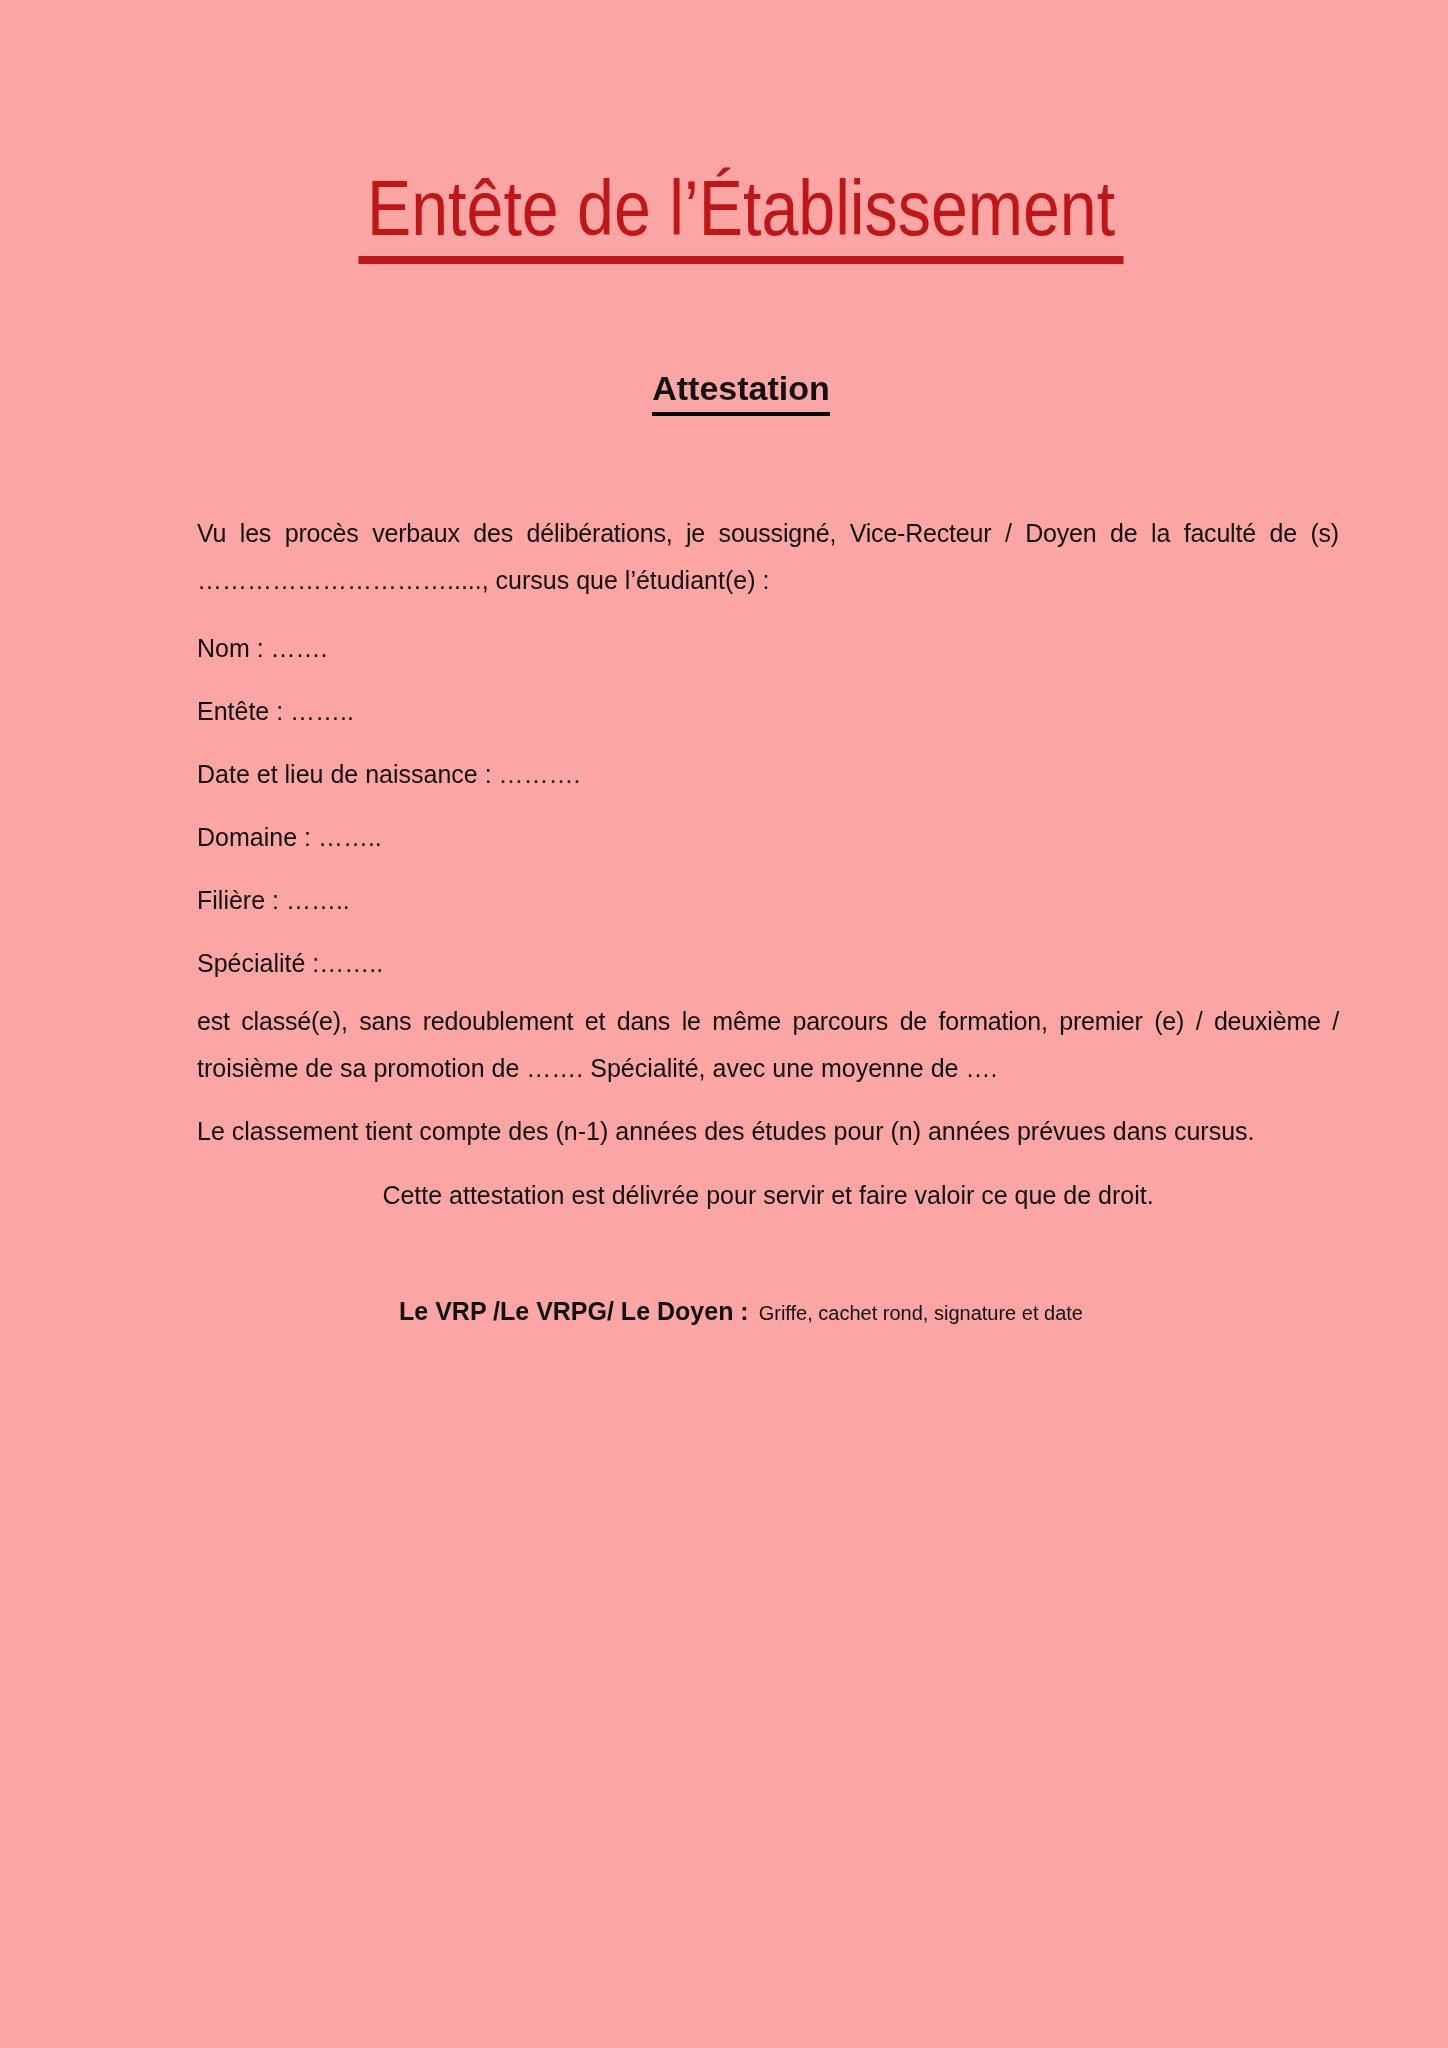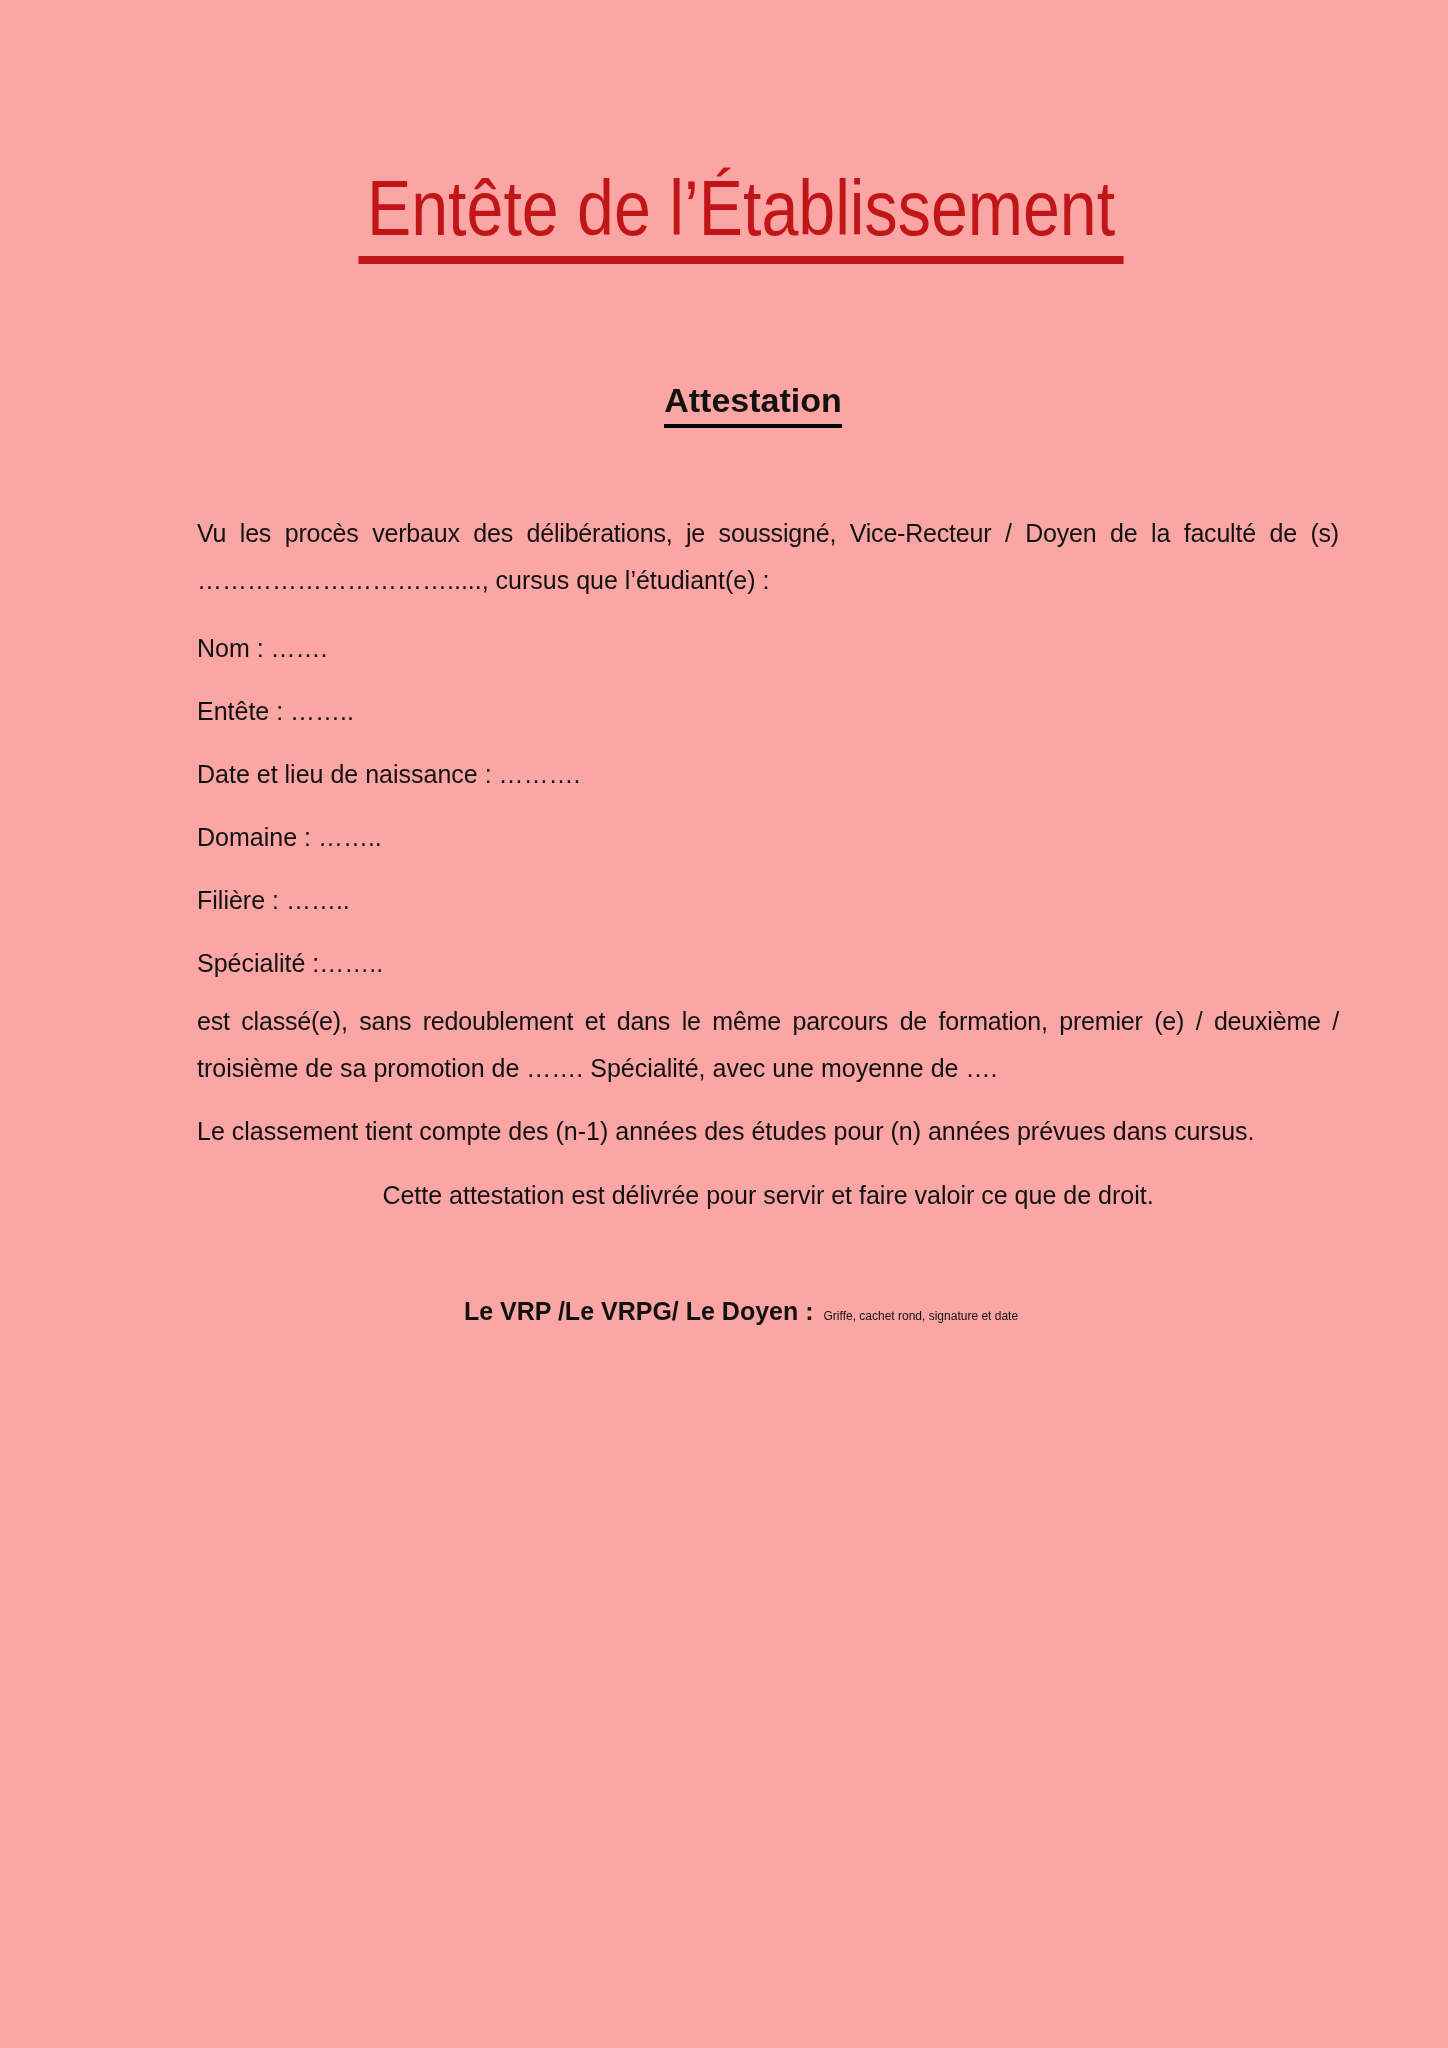--- a/index.html
+++ b/index.html
@@ -23,39 +23,39 @@
     font-size: 78px;
     line-height: 1.1;
     transform: scaleX(0.85);
     transform-origin: 50% 50%;
     border-bottom: 8px solid var(--red, #C01617);
     padding: 0 10px 4px 10px;
     white-space: nowrap;
   }
 
   
-  .doc-title { top: 368px; text-align: center; margin: 12px; font-size: 34px; font-weight: bold; line-height: 1.2; }
+  .doc-title { top: 368px; text-align: center; margin: 0; font-size: 34px; font-weight: bold; line-height: 1.2; }
   .doc-title .u { display: inline-block; border-bottom: 4px solid #000; padding-bottom: 3px; }
 
   
   .body-text { font-size: 25px; line-height: 47px; margin-left: 27px; }
   .jline { display: block; text-align: justify; text-align-last: justify; letter-spacing: -0.2px; }
   .pline { display: block; }
 
   .intro      { top: 510px; }
   .fields     { top: 625px; }
   .field      { display: block; line-height: 47px; margin-bottom: 16px; }
   .ranking    { top: 998px; }
   .classement { top: 1108px; }
   .validity   { top: 1172px; text-align: center; }
 
   
   .signature { top: 1288px; text-align: center; line-height: 47px; }
   .sig-bold { font-weight: bold; font-size: 25px; }
-  .sig-note { font-size: 12px; margin-left: 10px; }
+  .sig-note { font-size: 20px; margin-left: 10px; }
 </style>
 </head>
 <body>
 
 <div class="page">
 
   <header class="abs doc-header">
     <span class="header-title">Entête de l’Établissement</span>
   </header>
 

